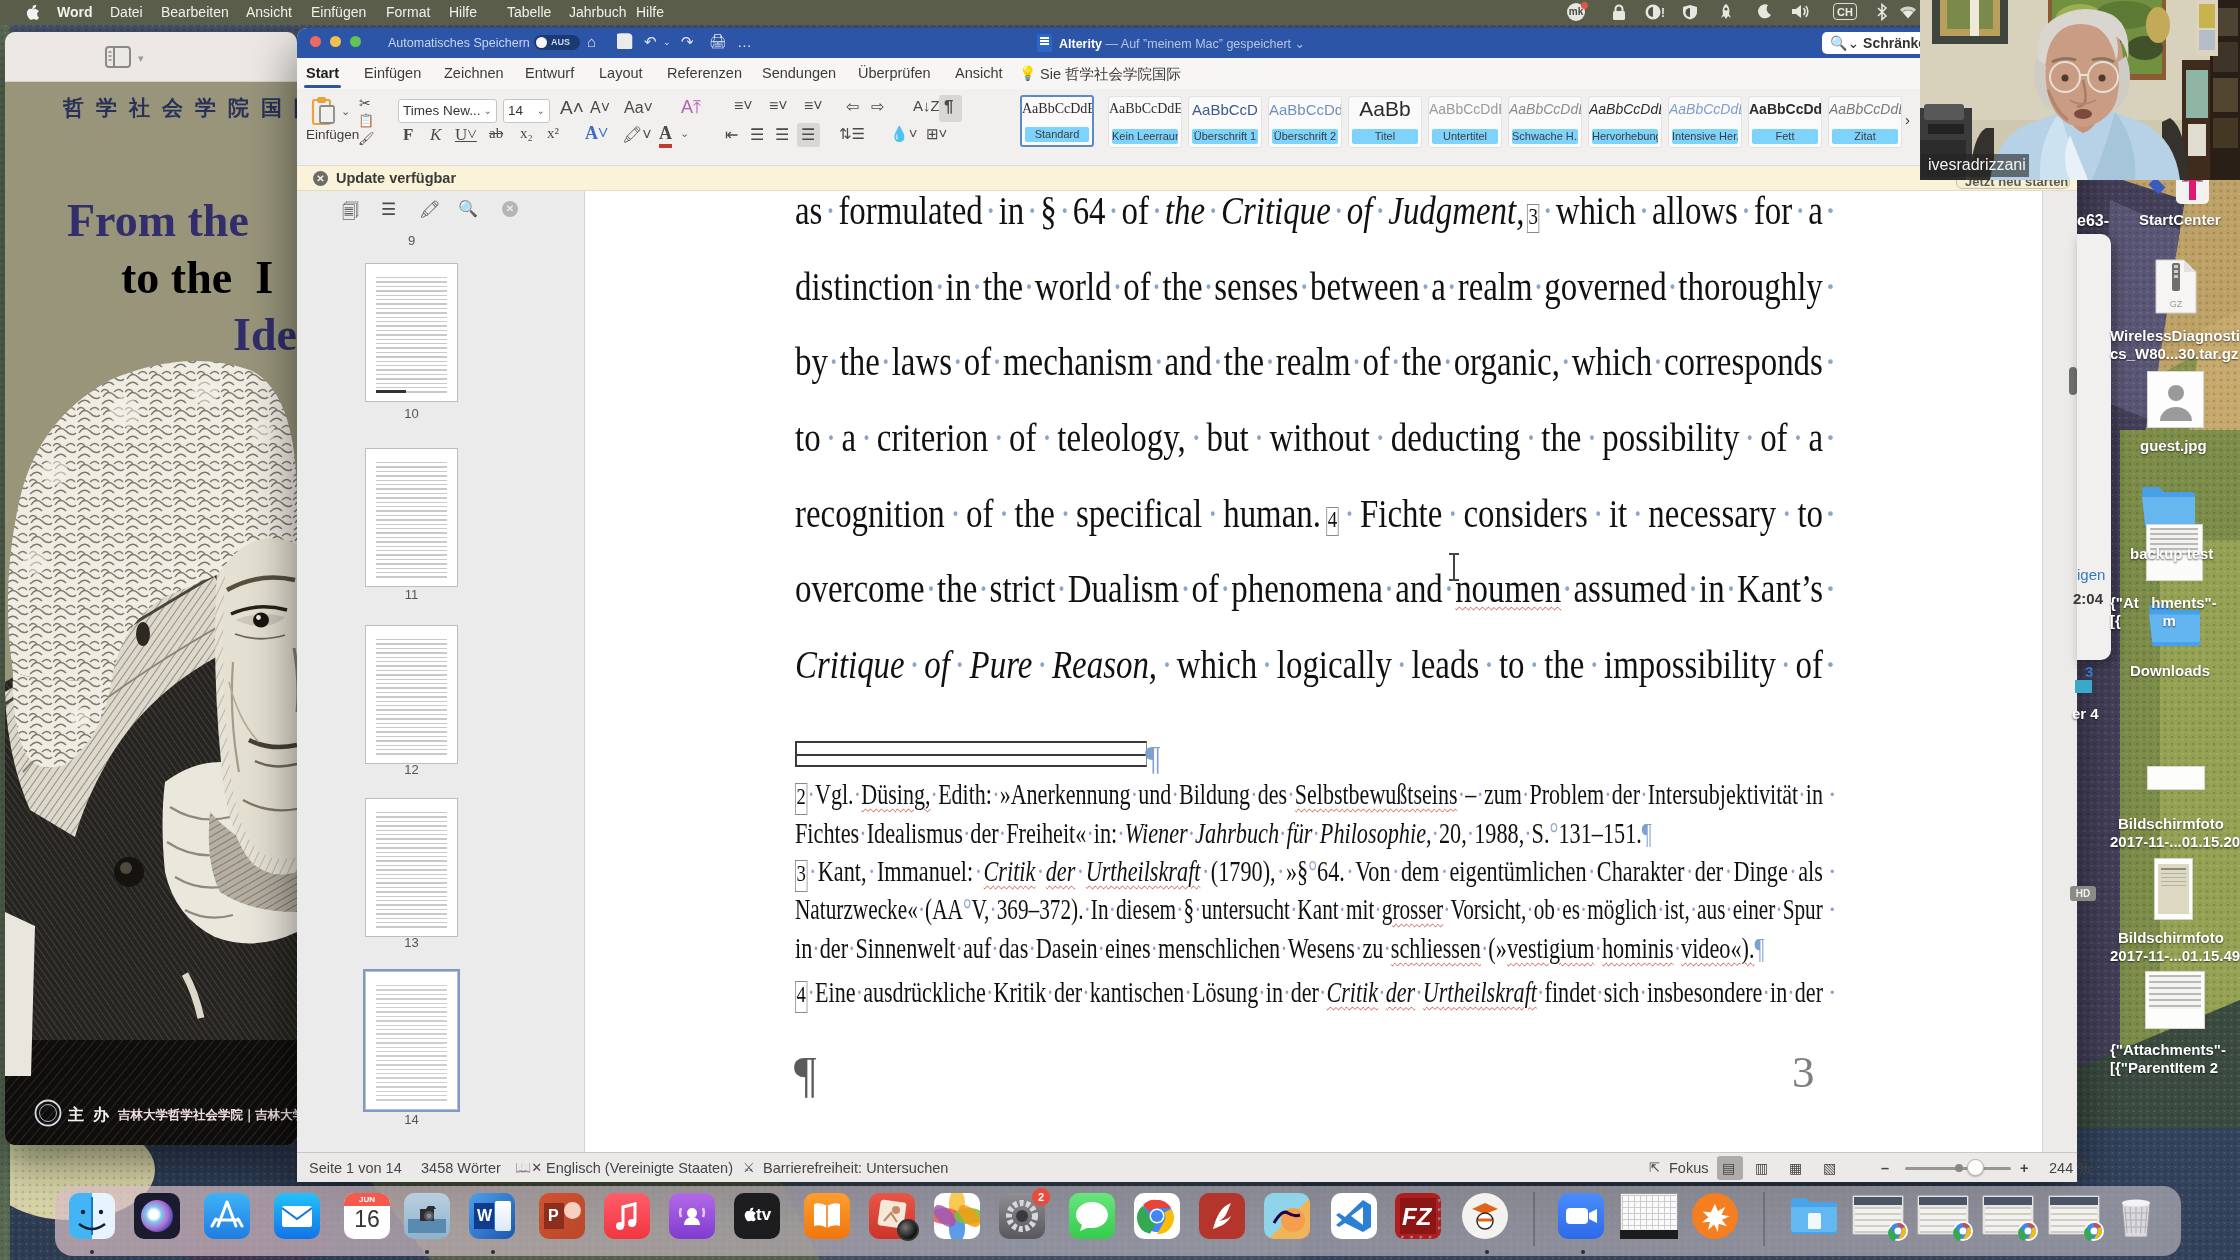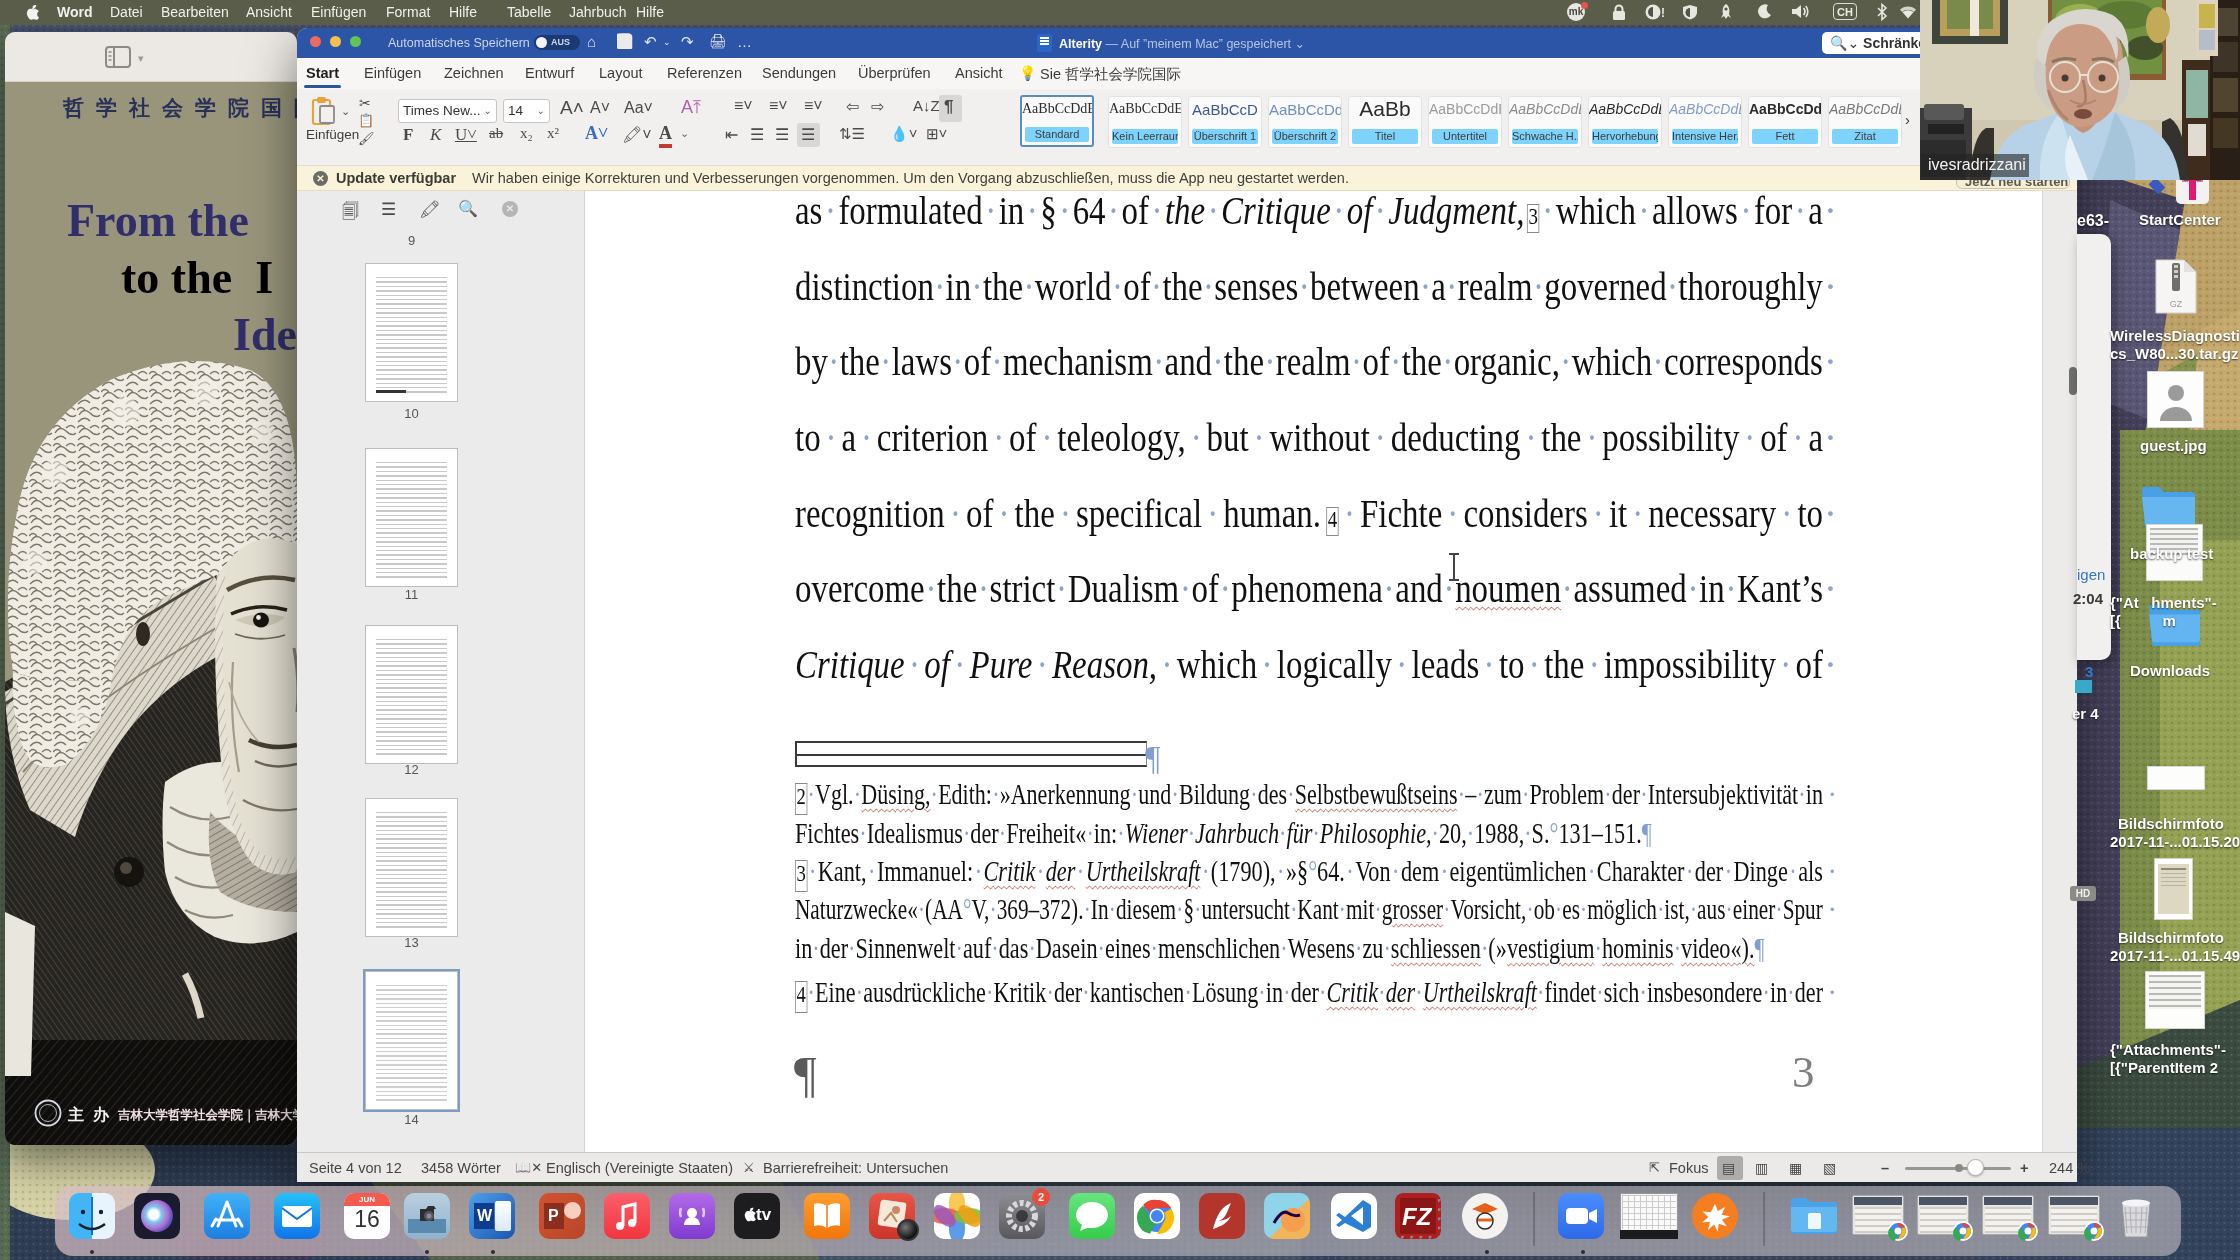--- a/index.html
+++ b/index.html
@@ -399,21 +399,20 @@
       </div>
     <div class="chip" style="left:1531px">
         <span class="s1" style="font-style:italic;color:#777">AaBbCcDdEe</span>
         <span class="s2">Zitat</span>
       </div>
     <span class="rgly" style="left:1608px;top:22px;font-size:15px;color:#333">›</span>
   </div>
   <div id="wyellow" class="abs">
     <span style="position:absolute;left:16px;top:5px;width:15px;height:15px;border-radius:50%;background:#6b6b68;color:#faf3da;font-size:10px;text-align:center;line-height:15px;font-weight:700">✕</span>
     <span style="position:absolute;left:39px;top:4px;font-weight:700;color:#3a3a36">Update verfügbar</span>
-    <span style="position:absolute;left:175px;top:4px;color:#3f3f3b">Wir haben einige Korrekturen und Verbesserungen vorgenommen. Um den Vorgang abzuschließen, muss die App  neu gestartet werden.</span>
   </div>
   <div id="wthumbs" class="abs">
     <span class="rgly" style="left:45px;top:8px;font-size:17px;color:#2d2d2d">🗐</span>
     <span class="rgly" style="left:84px;top:8px;font-size:17px">☰</span>
     <span class="rgly" style="left:122px;top:8px;font-size:17px">🖍</span>
     <span class="rgly" style="left:161px;top:8px;font-size:16px">🔍</span>
     <span style="position:absolute;left:205px;top:10px;width:16px;height:16px;border-radius:50%;background:#b5b5b3;color:#ebebeb;font-size:10px;text-align:center;line-height:16px;font-weight:700">✕</span>
     <span class="tlabel" style="top:42px;font-size:13px">9</span>
     <div class="thumb" style="top:72px">
         <div class="tx"></div>
@@ -786,21 +785,21 @@
     <div class="abs" id="fnsep"></div>
     <div class="abs" id="fnsepp">¶</div>
     <div class="abs" id="endp">¶</div>
     <div class="abs" id="pageno">3</div>
     <div class="abs" id="ibeam"></div>
   </div>
   <div id="wscroll" class="abs">
       <div style="position:absolute;left:26px;top:176px;width:8px;height:28px;background:#6f6f6f;border-radius:4px"></div>
     </div>
   <div id="wstatus" class="abs">
-    <span class="stx" style="left:12px">Seite 4 von 12</span>
+    <span class="stx" style="left:12px">Seite 1 von 14</span>
     <span class="stx" style="left:124px">3458 Wörter</span>
     <span class="stx" style="left:218px;font-size:13px">📖✕</span>
     <span class="stx" style="left:249px">Englisch (Vereinigte Staaten)</span>
     <span class="stx" style="left:446px;font-size:13px">⚔</span>
     <span class="stx" style="left:466px">Barrierefreiheit: Untersuchen</span>
     <span class="stx" style="left:1352px;font-size:13px">⇱</span>
     <span class="stx" style="left:1372px">Fokus</span>
     <div class="abs rsel" style="left:1420px;top:3px;width:26px;height:24px;background:#aeacaa"></div>
     <span class="stx" style="left:1425px;font-size:14px">▤</span>
     <span class="stx" style="left:1458px;font-size:14px">▥</span>

